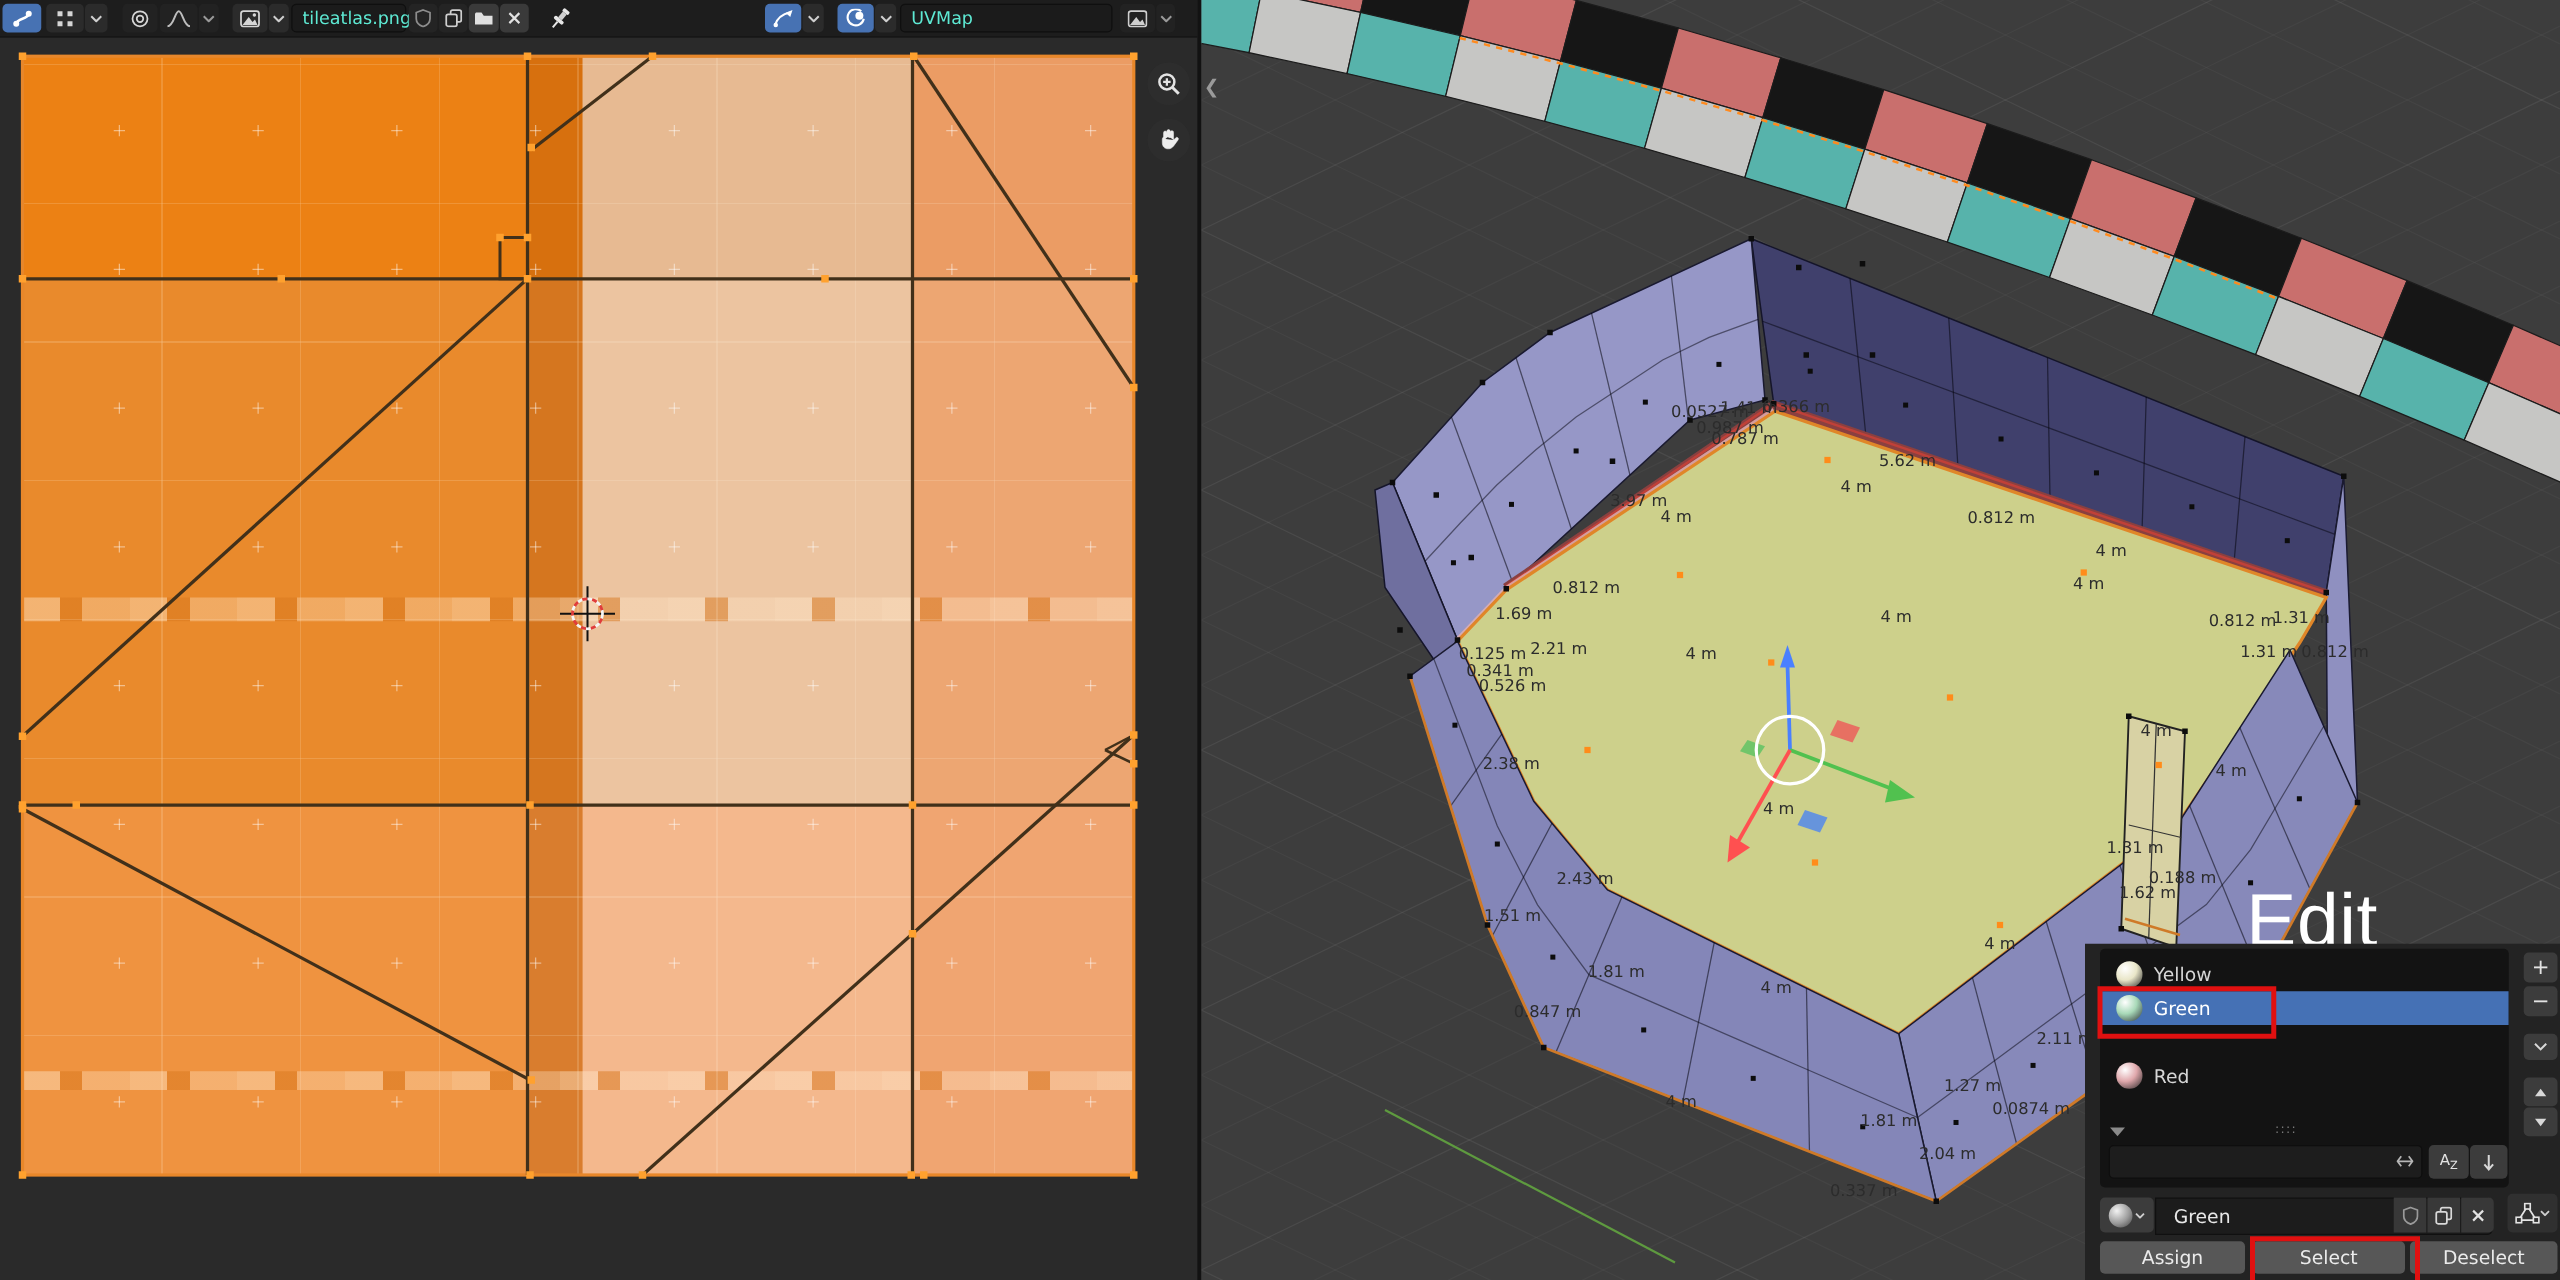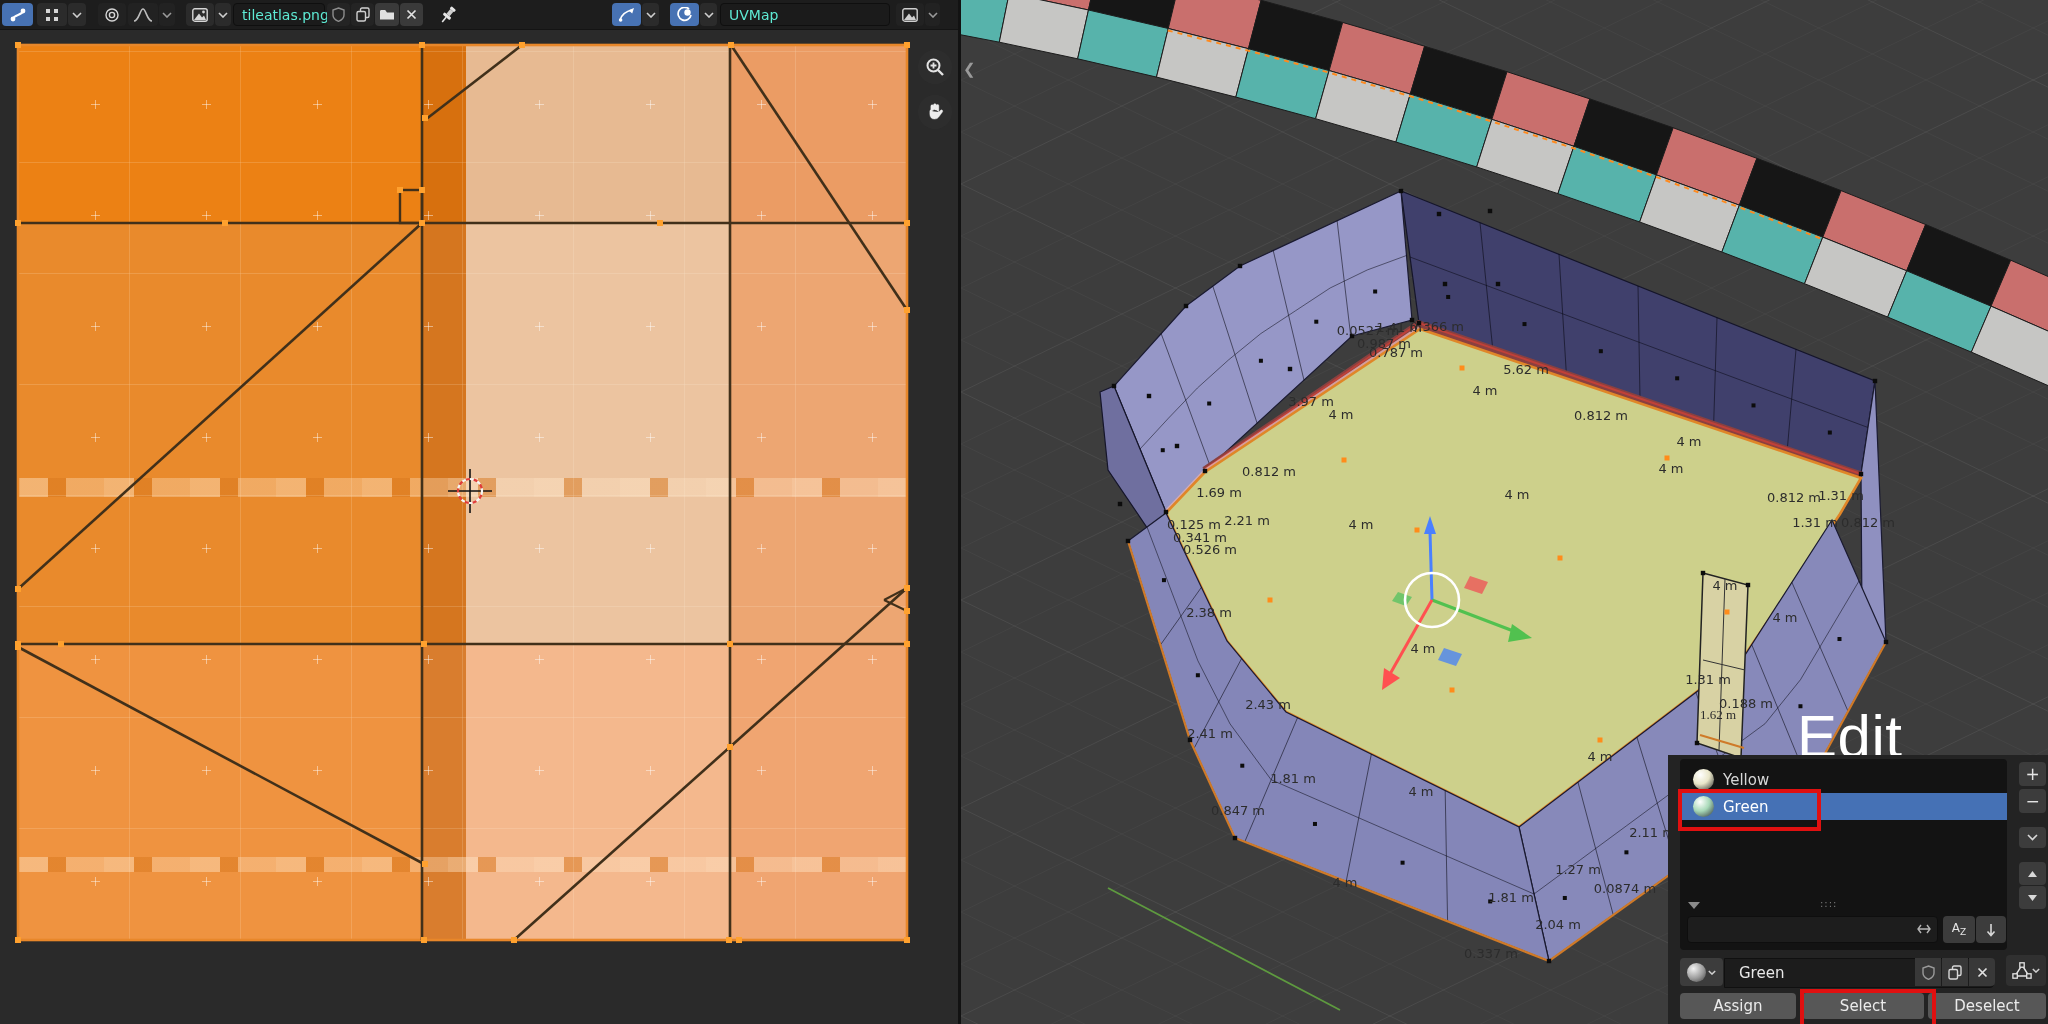--- a/index.html
+++ b/index.html
@@ -606,23 +606,23 @@
         <span class="meas" style="left: 239px; top: 537px;">0.341 m</span>
         <span class="meas" style="left: 249px; top: 549px;">0.526 m</span>
         <span class="meas" style="left: 248px; top: 612px;">2.38 m</span>
         <span class="meas" style="left: 556px; top: 494px;">4 m</span>
         <span class="meas" style="left: 400px; top: 524px;">4 m</span>
         <span class="meas" style="left: 462px; top: 648px;">4 m</span>
         <span class="meas" style="left: 764px; top: 585px;">4 m</span>
         <span class="meas" style="left: 824px; top: 617px;">4 m</span>
         <span class="meas" style="left: 747px; top: 679px;">1.31 m</span>
         <span class="meas" style="left: 785px; top: 703px;">0.188 m</span>
-        <span class="meas" style="left: 757px; top: 715px; font-family: Liberation Serif, serif;">1.62 m</span>
+        <span class="meas" style="left: 757px; top: 715px;">1.62 m</span>
         <span class="meas" style="left: 307px; top: 704px;">2.43 m</span>
-        <span class="meas" style="left: 249px; top: 733px;">2.41 m</span>
+        <span class="meas" style="left: 249px; top: 733px;">1.51 m</span>
         <span class="meas" style="left: 332px; top: 778px;">1.81 m</span>
         <span class="meas" style="left: 277px; top: 810px;">0.847 m</span>
         <span class="meas" style="left: 384px; top: 882px;">4 m</span>
         <span class="meas" style="left: 639px; top: 756px;">4 m</span>
         <span class="meas" style="left: 460px; top: 791px;">4 m</span>
         <span class="meas" style="left: 691px; top: 832px;">2.11 m</span>
         <span class="meas" style="left: 617px; top: 869px;">1.27 m</span>
         <span class="meas" style="left: 550px; top: 897px;">1.81 m</span>
         <span class="meas" style="left: 664px; top: 888px;">0.0874 m</span>
         <span class="meas" style="left: 597px; top: 924px;">2.04 m</span>
@@ -635,20 +635,24 @@
   <div id="mat-panel" class="abs">
     <div id="slot-list">
         <div class="slot-row" style="top: 7px;">
           <div class="sphere" style="background: radial-gradient(circle at 34% 28%, rgb(255, 255, 255), rgb(233, 230, 200) 45%, rgba(40, 40, 40, 0.9));"></div>
           <span>Yellow</span>
         </div>
         <div class="slot-row sel" style="top: 34px;">
           <div class="sphere" style="background: radial-gradient(circle at 34% 28%, rgb(255, 255, 255), rgb(168, 217, 184) 45%, rgba(40, 40, 40, 0.9));"></div>
           <span>Green</span>
         </div>
+        <div class="slot-row" style="top: 88px;">
+          <div class="sphere" style="background: radial-gradient(circle at 34% 28%, rgb(255, 255, 255), rgb(224, 168, 172) 45%, rgba(40, 40, 40, 0.9));"></div>
+          <span>Red</span>
+        </div>
       </div>
     <div class="filter-tri"></div>
     <div class="grip">::::</div>
     <div id="search-field">
       <svg class="ic" style="position:absolute;right:6px;top:6px" width="14" height="12" viewBox="0 0 14 12">
         <path d="M4 2 L1 6 L4 10 M10 2 L13 6 L10 10 M1 6 H13" stroke="#b5b5b5" stroke-width="1.4" fill="none"></path>
       </svg>
     </div>
     <div class="mini-btn" style="left:275px;top:161px;width:32px;height:27px">
       <span style="font-size:12px">A<sub style="font-size:9px">Z</sub></span>

